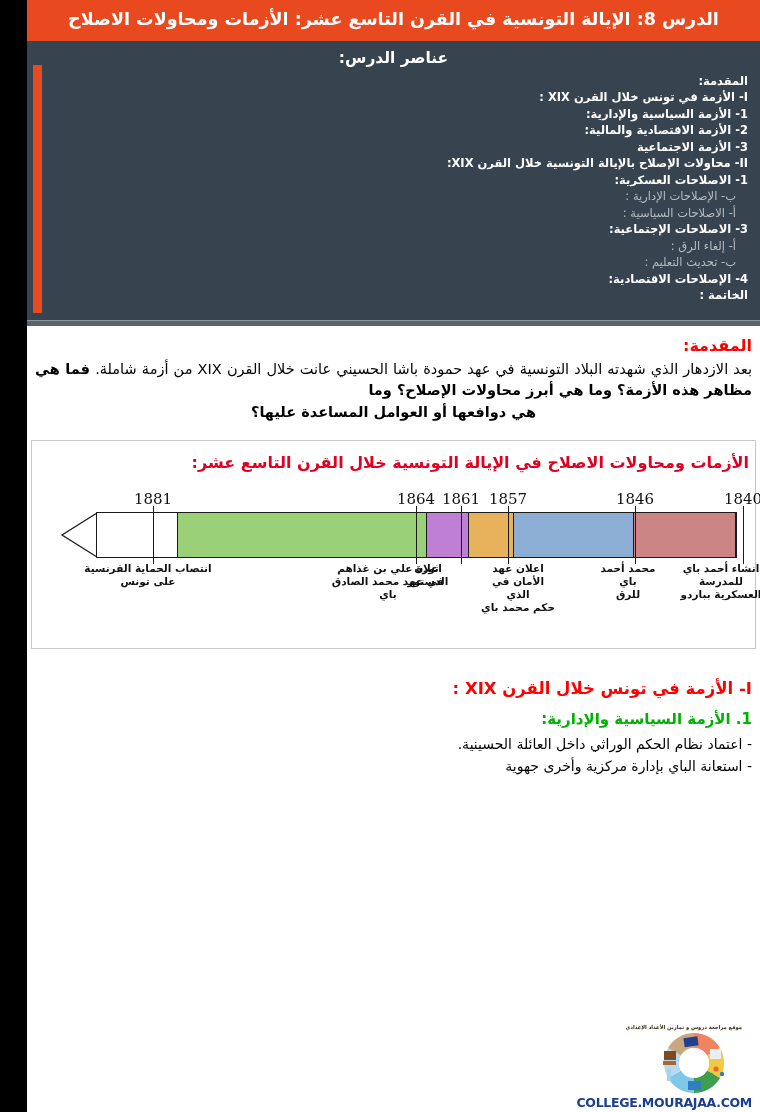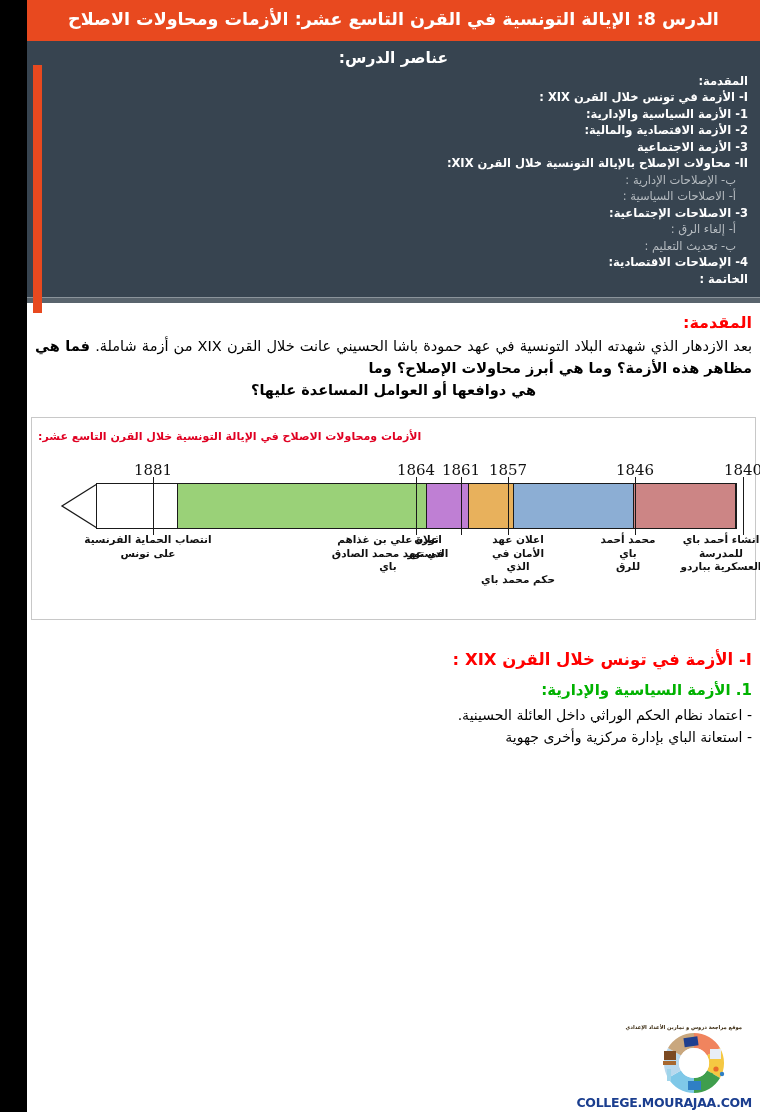--- a/index.html
+++ b/index.html
@@ -34,21 +34,21 @@
     direction: rtl;
     letter-spacing: 0px;
   }
 
   
   .outline-panel {
     position: relative;
     background: #37474f;
     background: #374450;
     color: #ffffff;
-    padding: 8px 10px 10px 10px;
+    padding: 8px 10px 16px 10px;
     direction: rtl;
   }
   .outline-title {
     text-align: center;
     font-weight: bold;
     font-size: 15.5px;
     margin-bottom: 6px;
     color: #ffffff;
   }
   .outline-list {
@@ -117,22 +117,22 @@
     margin: 12px 4px 10px 4px;
     border: 1px solid #c8c8c8;
     background: #ffffff;
     padding: 8px 6px 10px 6px;
     position: relative;
   }
   .figure-title {
     color: #d2001f;
     color: #e00022;
     font-weight: bold;
-    font-size: 11px;
-    text-align: left;
+    font-size: 16px;
+    text-align: right;
     margin: 4px 0 16px 0;
     direction: rtl;
   }
 
   .tl-wrap {
     position: relative;
     width: 100%;
     height: 150px;
     direction: ltr;
   }
@@ -277,20 +277,21 @@
   <div class="outline-panel">
     <div class="outline-scrollbar"></div>
     <div class="outline-title">عناصر الدرس:</div>
     <div class="outline-list">
       <div class="outline-line bold">المقدمة:</div>
       <div class="outline-line bold">I- الأزمة في تونس خلال القرن XIX :</div>
       <div class="outline-line bold">1- الأزمة السياسية والإدارية:</div>
       <div class="outline-line bold">2- الأزمة الاقتصادية والمالية:</div>
       <div class="outline-line bold">3- الأزمة الاجتماعية</div>
       <div class="outline-line bold">II- محاولات الإصلاح بالإيالة التونسية خلال القرن XIX:</div>
+      <div class="outline-line bold">1- الاصلاحات العسكرية:</div>
       <div class="outline-line dim indent">ب- الإصلاحات الإدارية :</div>
       <div class="outline-line dim indent">أ- الاصلاحات السياسية :</div>
       <div class="outline-line bold">3- الاصلاحات الإجتماعية:</div>
       <div class="outline-line dim indent">أ- إلغاء الرق :</div>
       <div class="outline-line dim indent">ب- تحديث التعليم :</div>
       <div class="outline-line bold">4- الإصلاحات الاقتصادية:</div>
       <div class="outline-line bold">الخاتمة :</div>
     </div>
   </div>
   <div class="panel-bottom-rule"></div>

